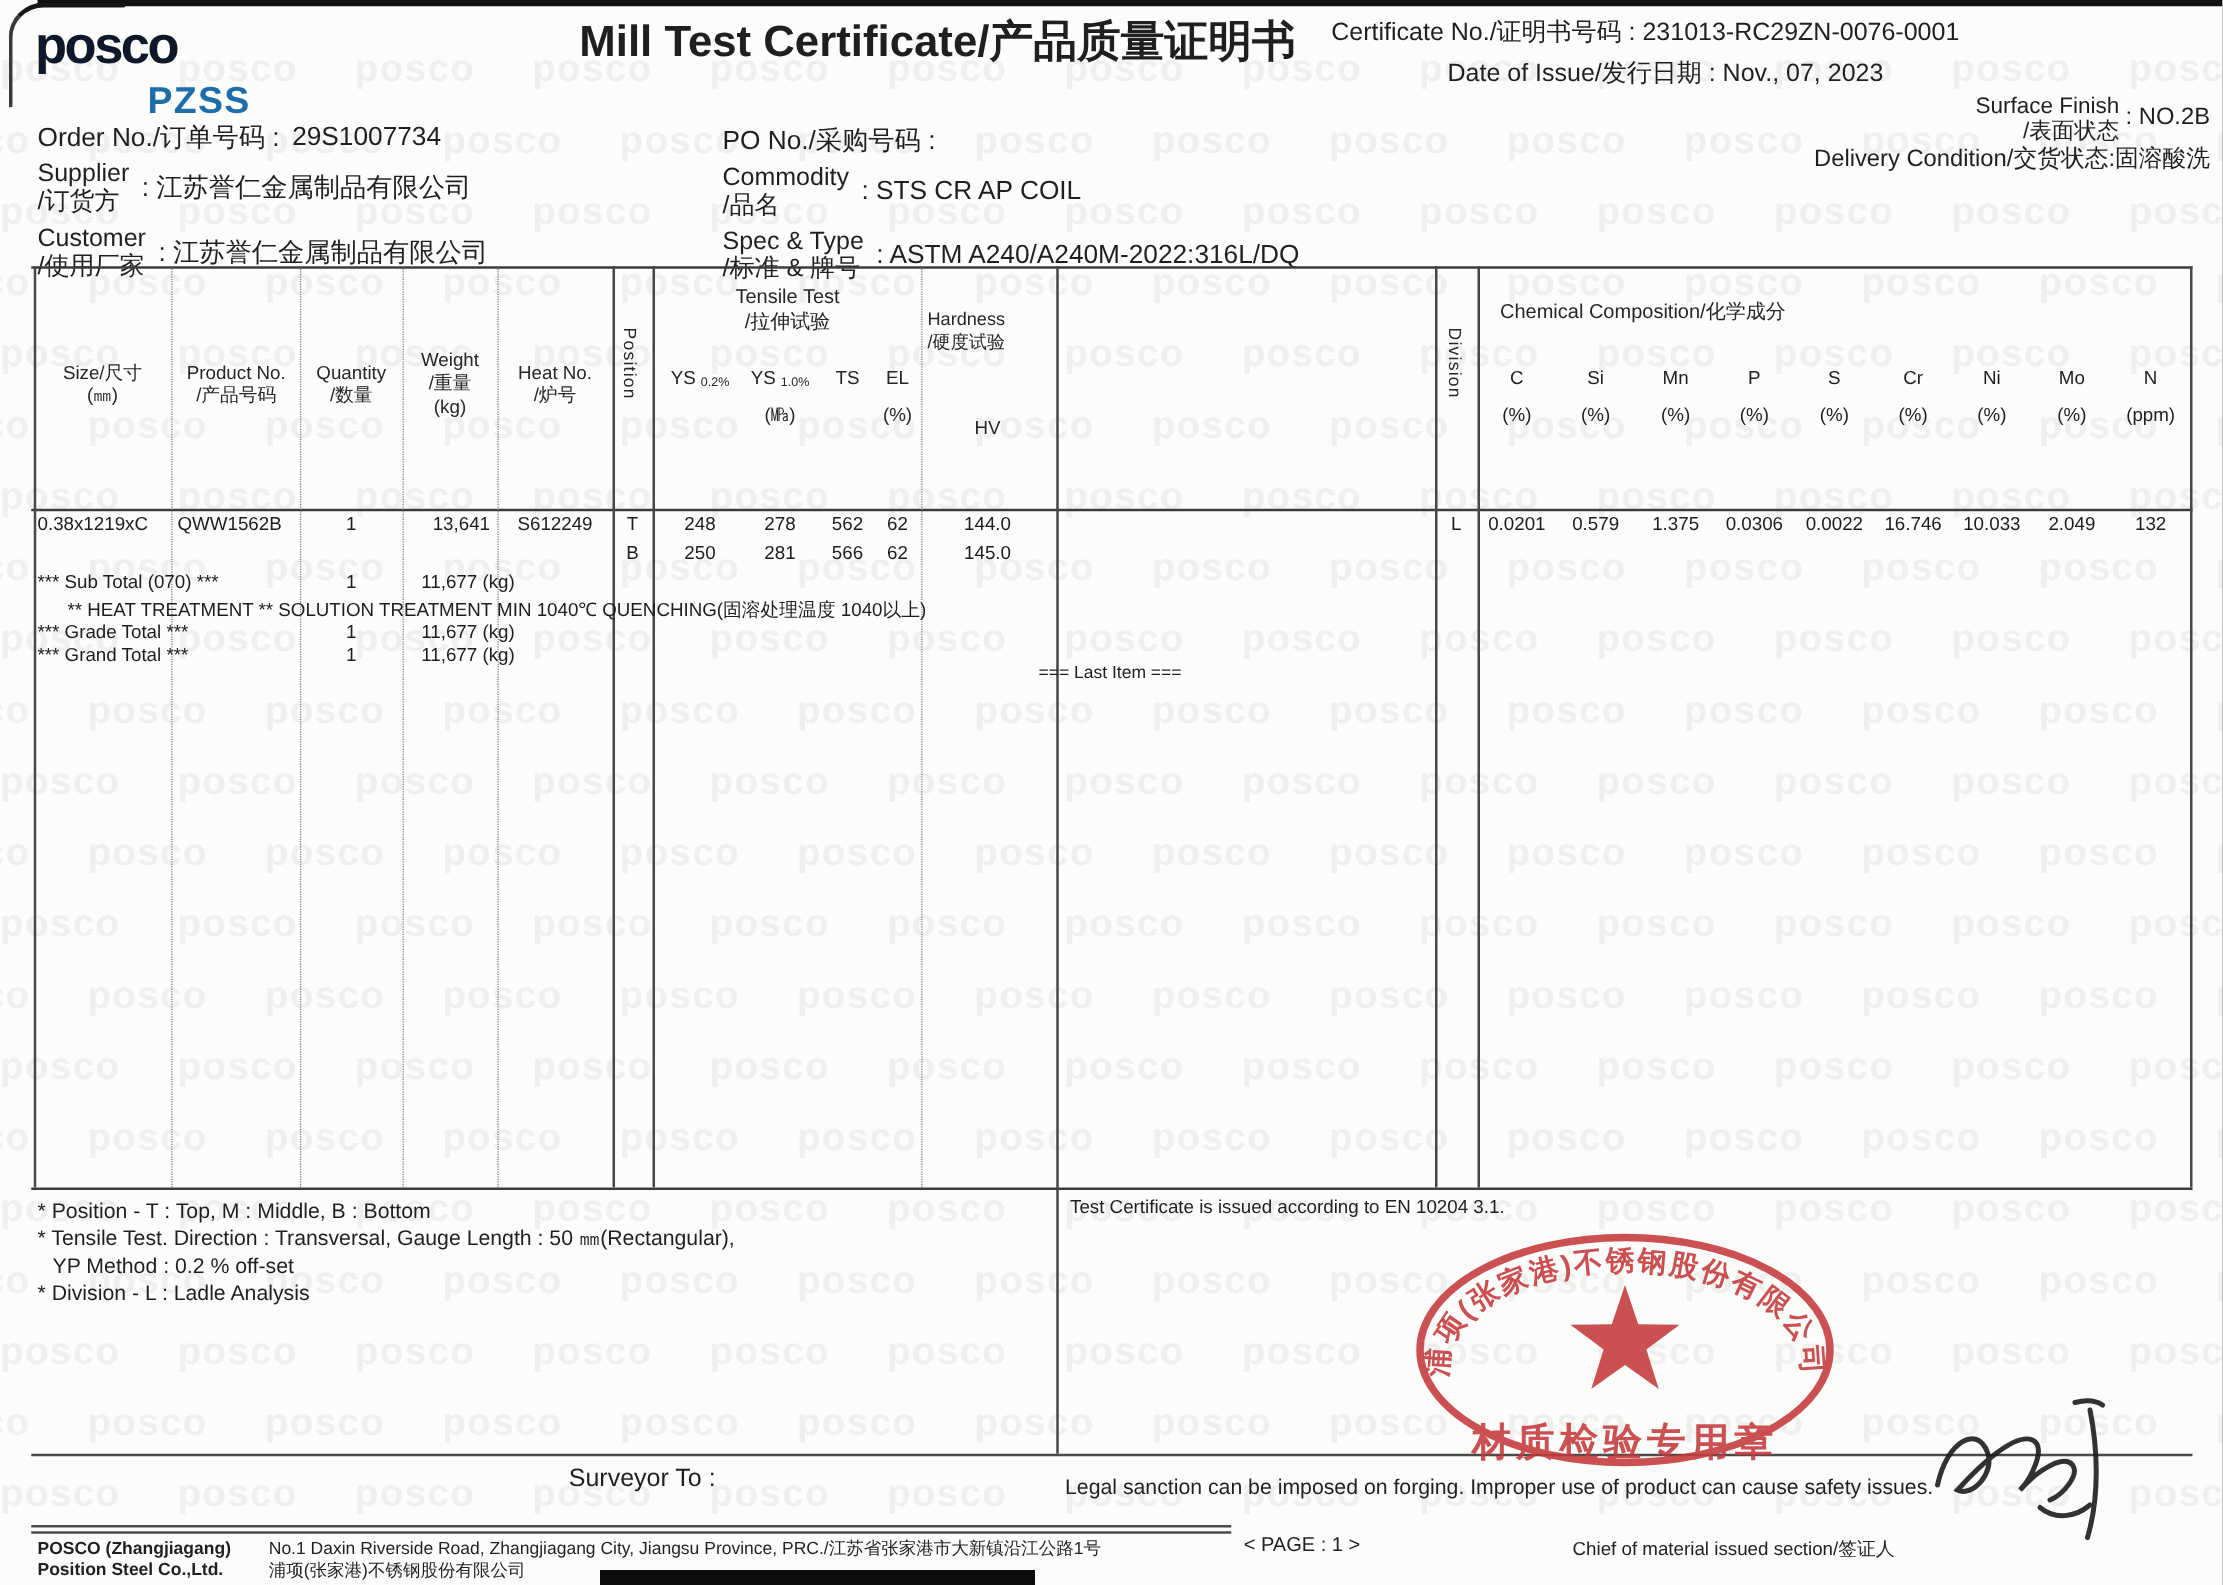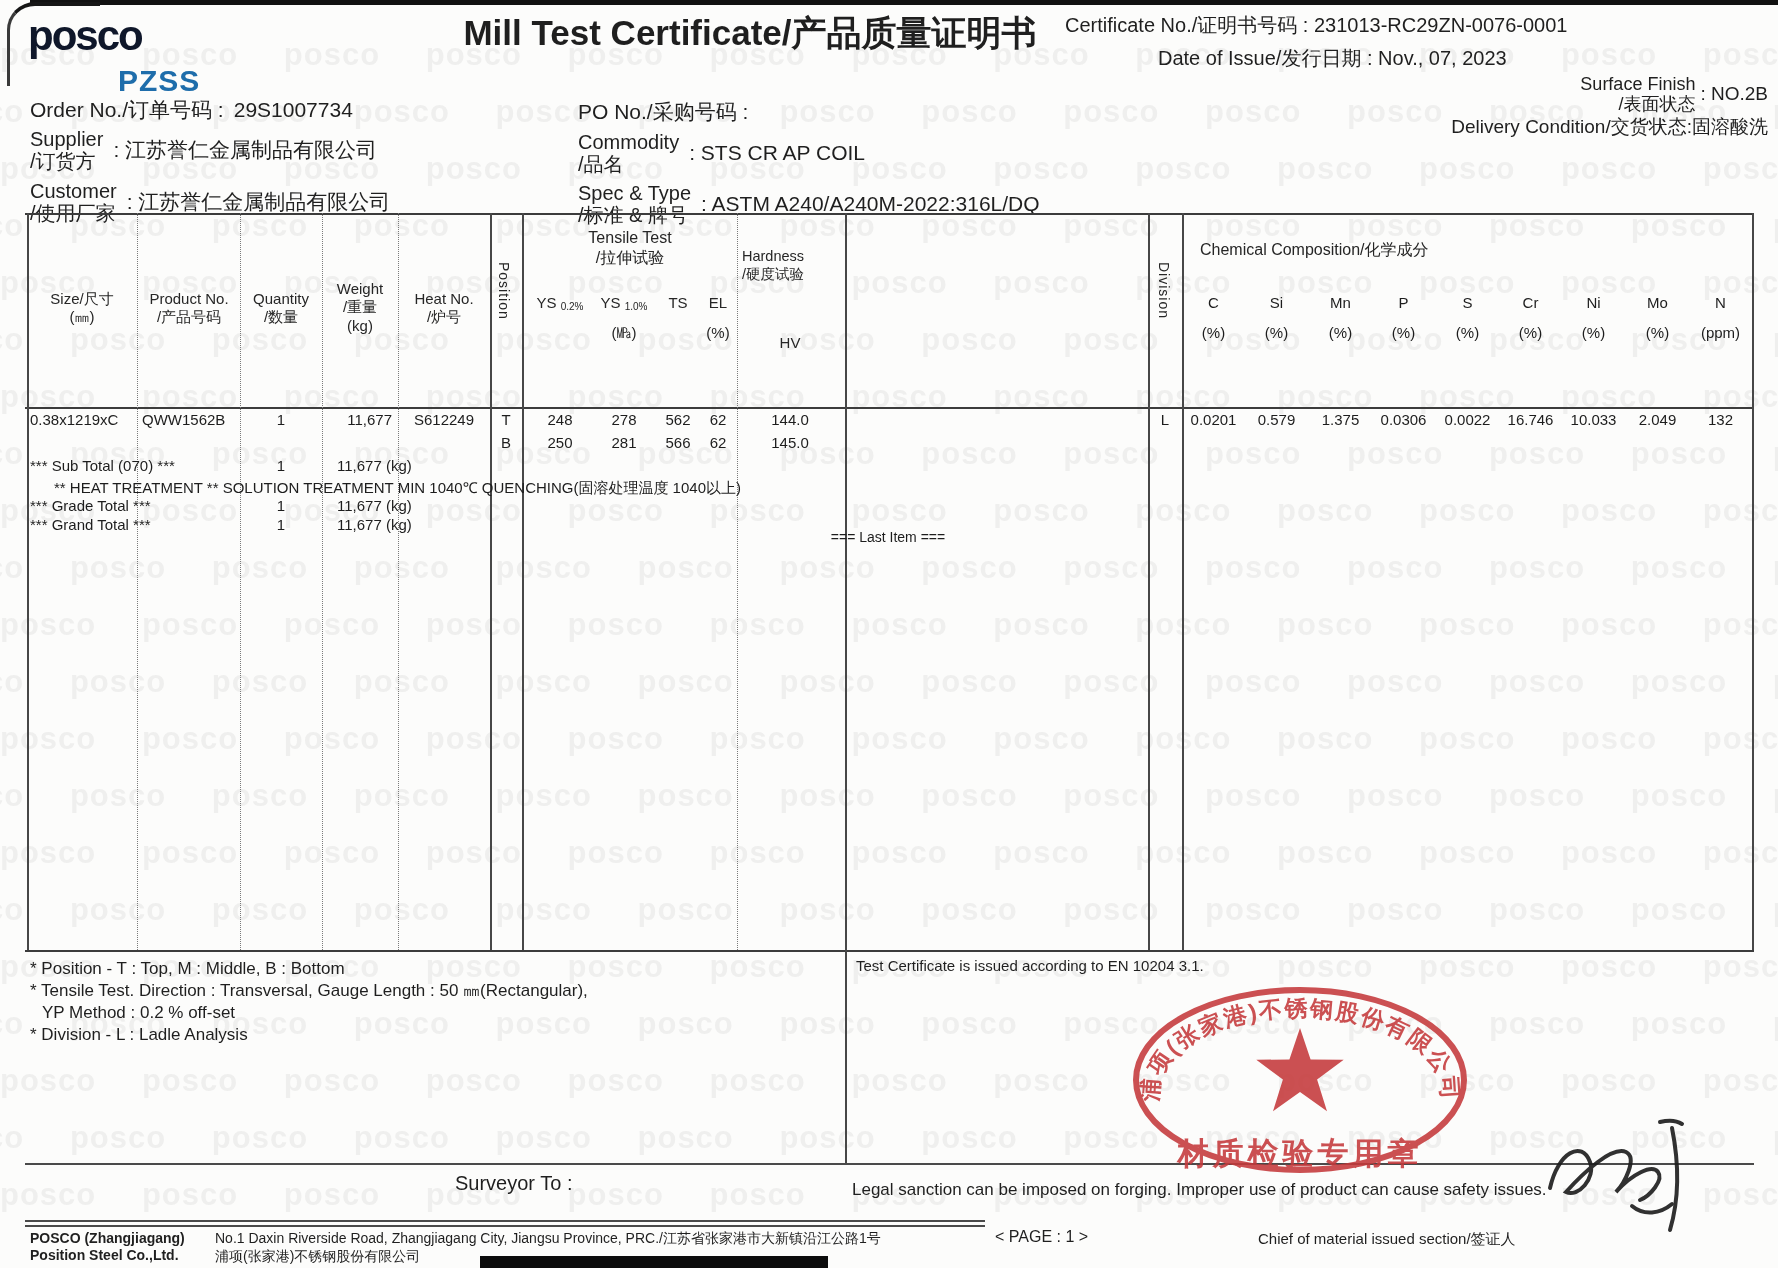--- a/index.html
+++ b/index.html
@@ -166,21 +166,21 @@
     <span>Hardness</span><br><span>/硬度试验</span>
   </div>
   <div class="abs fg th c" style="left:742px;top:334px;width:96px;">HV</div>
 
   <div class="abs fg vtext" style="left:1156px;top:262px;height:100px;">Division</div>
   <div class="abs fg th" style="left:1200px;top:240px;font-size:16px;">Chemical Composition/化学成分</div>
 
   <div class="abs fg td" style="left:30px;top:411px;">0.38x1219xC</div>
   <div class="abs fg td" style="left:142px;top:411px;">QWW1562B</div>
   <div class="abs fg td c" style="left:242px;top:411px;width:78px;">1</div>
-  <div class="abs fg td r" style="left:324px;top:411px;width:68px;">11,677</div>
+  <div class="abs fg td r" style="left:324px;top:411px;width:68px;">13,641</div>
   <div class="abs fg td c" style="left:400px;top:411px;width:88px;">S612249</div>
 
   <div class="abs fg td c" style="left:492px;top:411px;width:28px;">T</div>
   <div class="abs fg td c" style="left:528px;top:411px;width:64px;">248</div>
   <div class="abs fg td c" style="left:592px;top:411px;width:64px;">278</div>
   <div class="abs fg td c" style="left:658px;top:411px;width:40px;">562</div>
   <div class="abs fg td c" style="left:700px;top:411px;width:36px;">62</div>
   <div class="abs fg td c" style="left:742px;top:411px;width:96px;">144.0</div>
   <div class="abs fg td c" style="left:1148px;top:411px;width:34px;">L</div>
 

